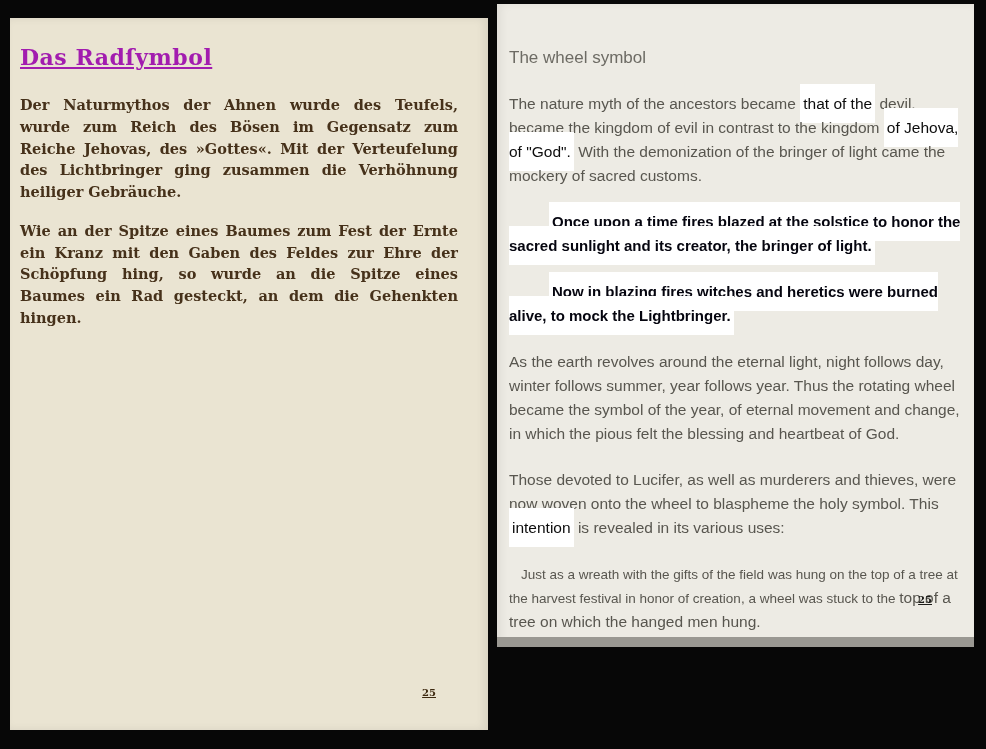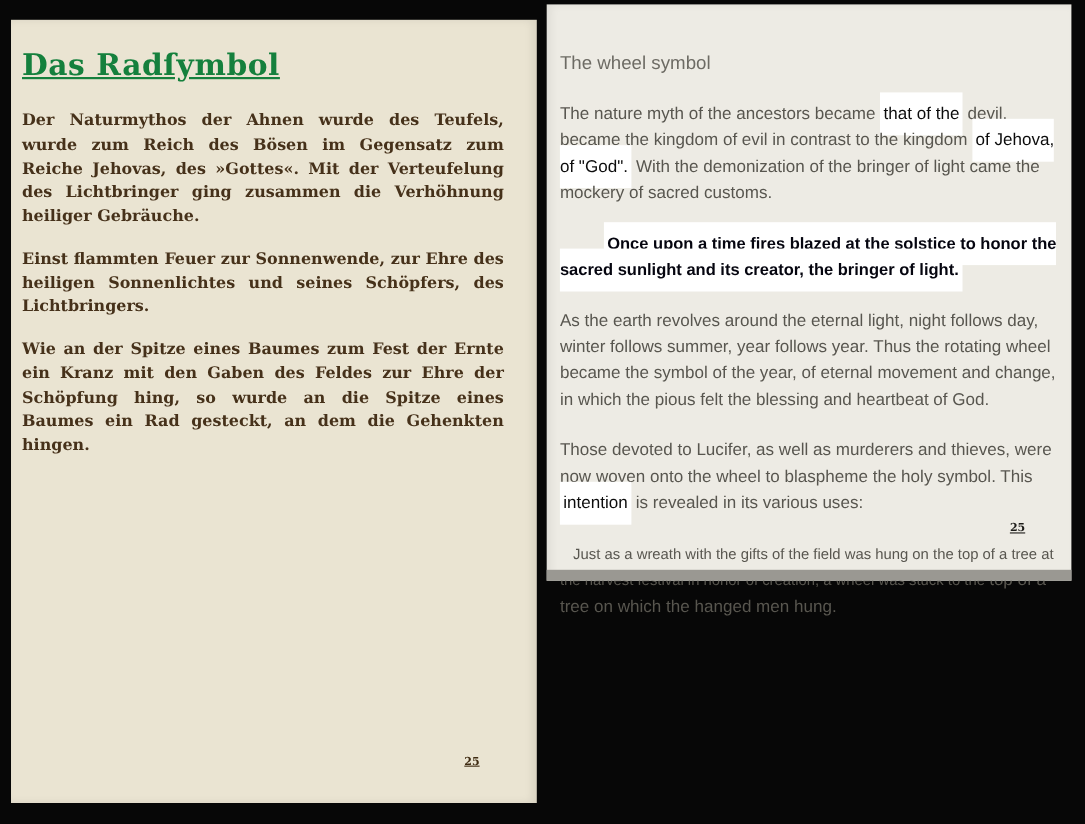--- a/index.html
+++ b/index.html
@@ -10,30 +10,30 @@
     overflow:hidden;
     font-family:"Liberation Sans", sans-serif;
   }
   .page { position:absolute; box-sizing:border-box; }
   #left-page {
     left:10px; top:18px; width:478px; height:712px;
     background:#eae4d2;
     box-shadow: inset -4px 0 8px rgba(0,0,0,0.08);
   }
   #right-page {
-    left:497px; top:4px; width:477px; height:524px;
+    left:497px; top:4px; width:477px; height:643px;
     background:#edebe4;
     box-shadow: inset 4px 0 8px rgba(0,0,0,0.06);
   }
   
   #left-title {
     font-family:"DejaVu Serif", serif;
     font-weight:bold;
-    font-size:27px;
-    color:#15803d;
+    font-size:22px;
+    color:#a21caf;
     text-decoration:underline;
     letter-spacing:0.5px;
     margin:26px 30px 24px 10px;
   }
   .g-para {
     font-family:"DejaVu Serif", serif;
     font-weight:bold;
     font-size:14.5px;
     color:#46311a;
     text-align:justify;
@@ -82,30 +82,30 @@
     background:#9a9892;
   }
 </style>
 </head>
 <body>
 
 <div class="page" id="left-page">
   <h1 id="left-title">Das Radſymbol</h1>
   <div id="left-paras">
       <p class="g-para">Der Naturmythos der Ahnen wurde des Teufels, wurde zum Reich des Bösen im Gegensatz zum Reiche Jehovas, des »Gottes«. Mit der Verteufelung des Lichtbringer ging zusammen die Verhöhnung heiliger Gebräuche.</p>
-      <p class="g-para">Einst flammten Feuer zur Sonnenwende, zur Ehre des heiligen Sonnenlichtes und seines Schöpfers, des Lichtbringers.</p>
       <p class="g-para">Wie an der Spitze eines Baumes zum Fest der Ernte ein Kranz mit den Gaben des Feldes zur Ehre der Schöpfung hing, so wurde an die Spitze eines Baumes ein Rad gesteckt, an dem die Gehenkten hingen.</p>
     </div>
   <div class="pageno" id="left-pageno">25</div>
 </div>
 
 <div class="page" id="right-page">
   <h2 id="right-title">The wheel symbol</h2>
   <div id="right-paras">
       <p class="e-para"><span>The nature myth of the ancestors became </span><span class="hl">that of the</span><span> devil, became the kingdom of evil in contrast to the kingdom </span><span class="hl">of Jehova, of "God".</span><span>  With the demonization of the bringer of light came the mockery of sacred customs.</span></p>
       <p class="e-para"><span class="hl bold">Once upon a time fires blazed at the solstice to honor the sacred sunlight and its creator, the bringer of light.</span></p>
+      <p class="e-para"><span class="hl bold">Now in blazing fires witches and heretics were burned alive, to mock the Lightbringer.</span></p>
       <p class="e-para"><span>As the earth revolves around the eternal light, night follows day, winter follows summer, year follows year. Thus the rotating wheel became the symbol of the year, of eternal movement and change, in which the pious felt the blessing and heartbeat of God.</span></p>
       <p class="e-para"><span>Those devoted to Lucifer, as well as murderers and thieves, were now woven onto the wheel to blaspheme the holy symbol. This </span><span class="hl">intention</span><span> is revealed in its various uses:</span></p>
       <p class="e-para"><span class="small">Just as a wreath with the gifts of the field was hung on the top of a tree at the harvest festival in honor of creation, a wheel was stuck to the </span><span>top of a tree on which the hanged men hung.</span></p>
     </div>
   <div class="pageno" id="right-pageno">25</div>
   <div id="right-strip"></div>
 </div>
 
 </body></html>

